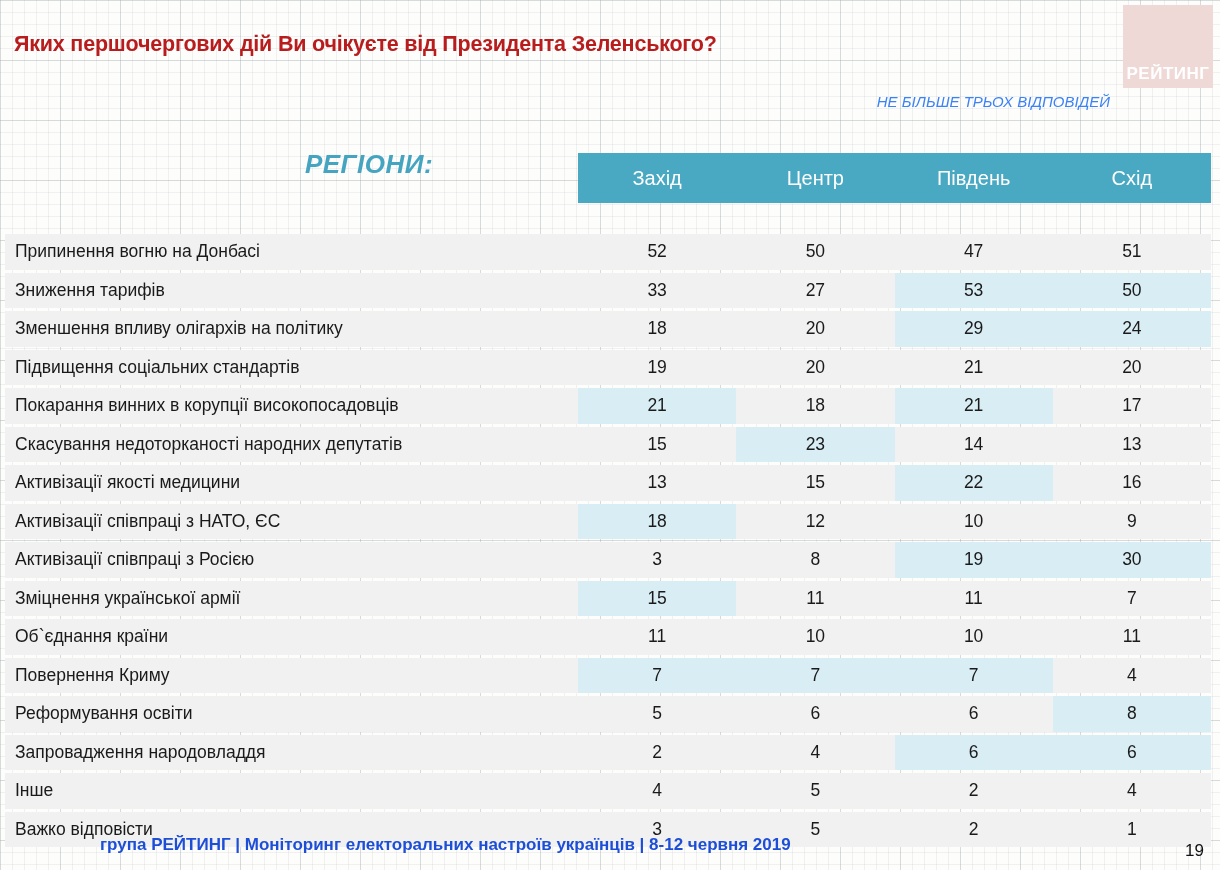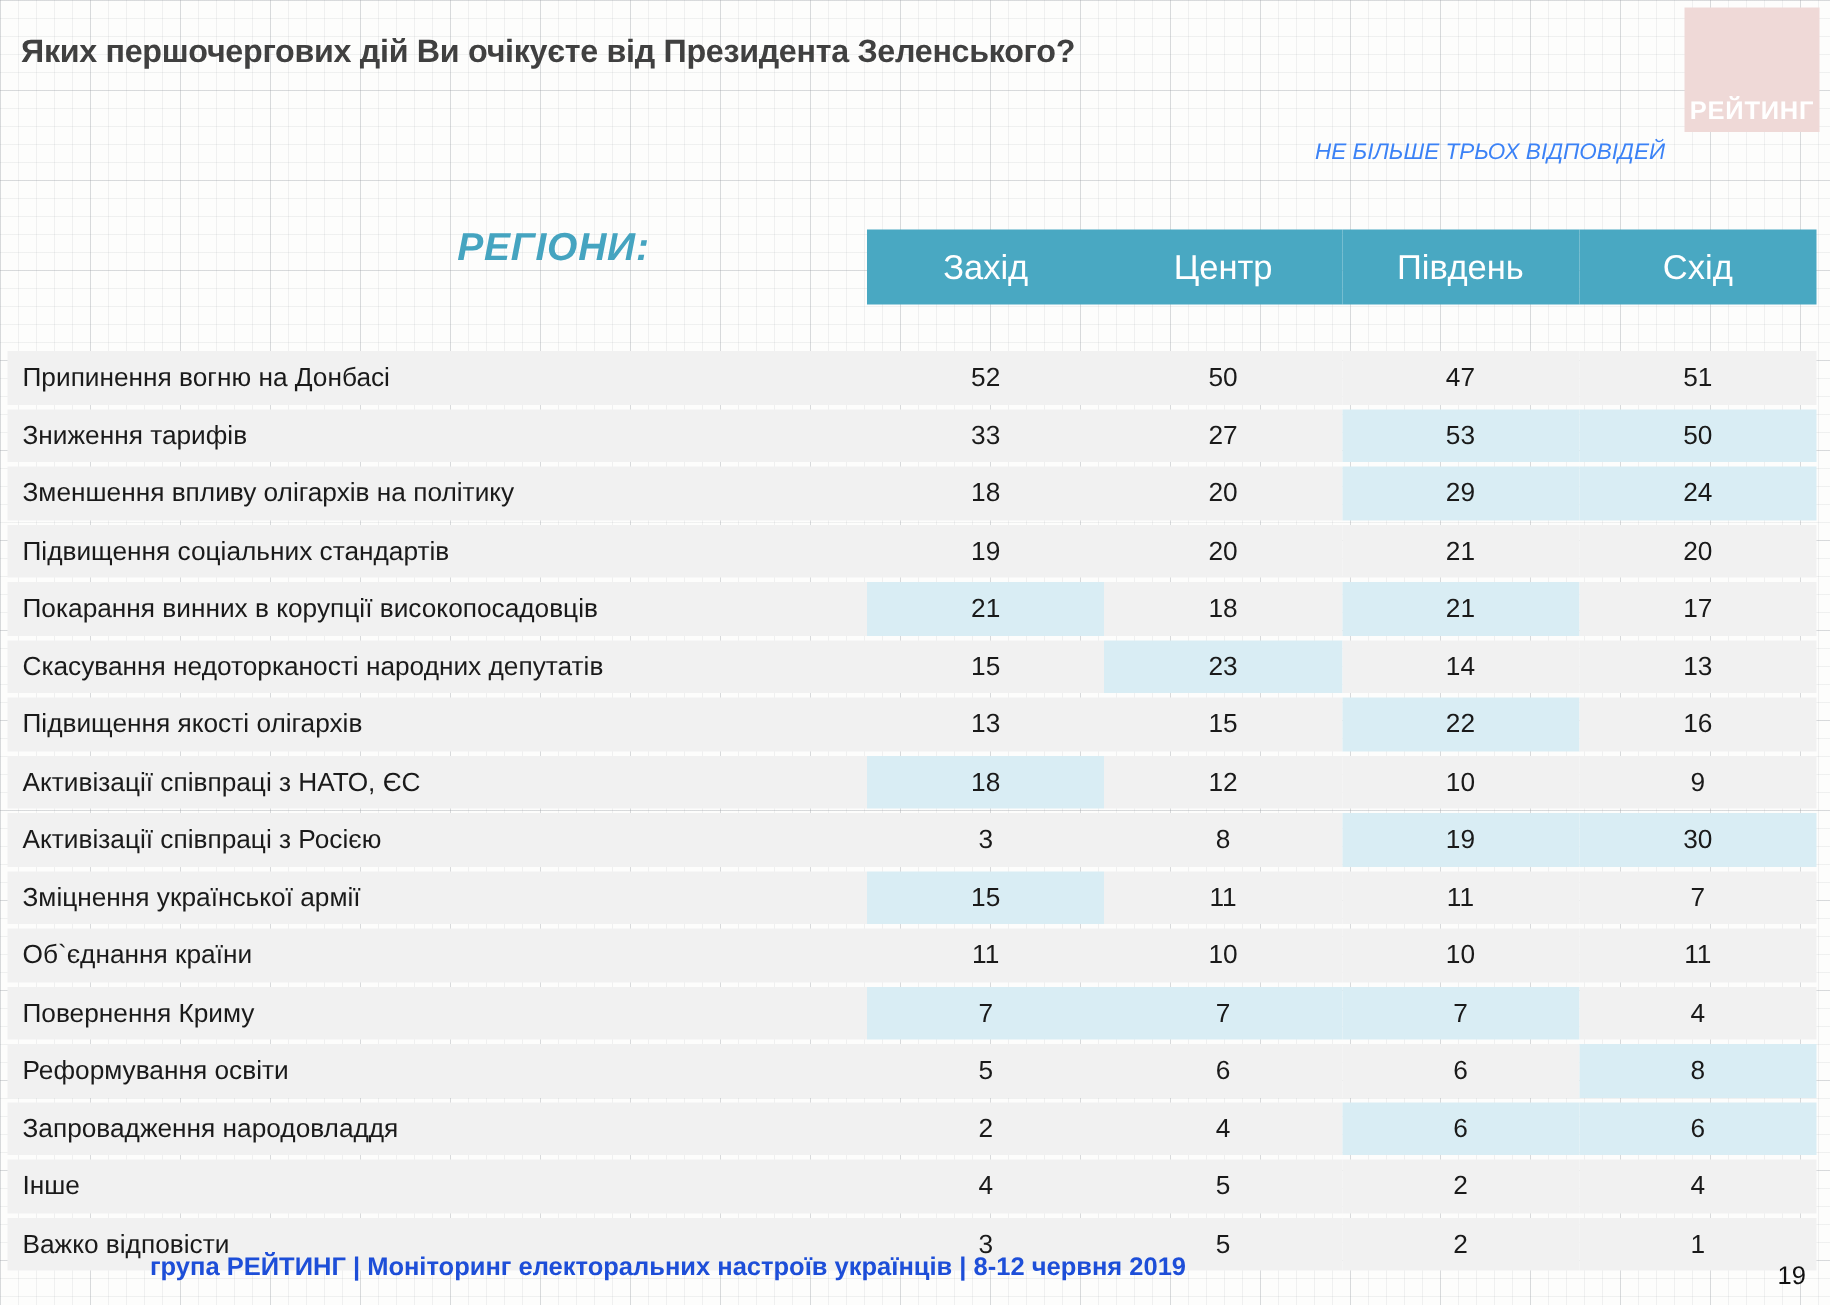--- a/index.html
+++ b/index.html
@@ -16,25 +16,25 @@
       linear-gradient(rgba(160,165,170,0.14) 1px, transparent 1px),
       linear-gradient(90deg, rgba(160,165,170,0.14) 1px, transparent 1px);
     background-size: 60px 60px, 60px 60px, 12px 12px, 12px 12px;
     position: relative;
     overflow: hidden;
   }
 
   .title {
     position: absolute;
     left: 14px;
-    top: 22px;
+    top: 32px;
     font-size: 21.5px;
     font-weight: bold;
     letter-spacing: -0.2px;
-    color: #404040;
+    color: #b91c1c;
   }
 
   .logo {
     position: absolute;
     top: 5px;
     right: 7px;
     width: 90px;
     height: 83px;
     background: var(--logo-pink, #efd9d7);
     display: flex;
@@ -83,21 +83,21 @@
     font-size: 26px;
     font-weight: bold;
     font-style: italic;
     color: var(--accent-teal, #45a4c0);
     letter-spacing: 0.5px;
   }
 
   .col-head {
     background: var(--accent-teal, #49a8c2);
     color: #ffffff;
-    font-size: 23px;
+    font-size: 20px;
     display: flex;
     align-items: center;
     justify-content: center;
     margin-top: 28px;
   }
 
   .tbody {
     position: absolute;
     left: 5px;
     top: 206px;
@@ -191,21 +191,21 @@
       <div class="cell value-cell">17</div>
     </div>
     <div class="trow">
       <div class="cell label-cell">Скасування недоторканості народних депутатів</div>
       <div class="cell value-cell">15</div>
       <div class="cell value-cell hl">23</div>
       <div class="cell value-cell">14</div>
       <div class="cell value-cell">13</div>
     </div>
     <div class="trow">
-      <div class="cell label-cell">Підвищення якості олігархів</div>
+      <div class="cell label-cell">Активізації якості медицини</div>
       <div class="cell value-cell">13</div>
       <div class="cell value-cell">15</div>
       <div class="cell value-cell hl">22</div>
       <div class="cell value-cell">16</div>
     </div>
     <div class="trow">
       <div class="cell label-cell">Активізації співпраці з НАТО, ЄС</div>
       <div class="cell value-cell hl">18</div>
       <div class="cell value-cell">12</div>
       <div class="cell value-cell">10</div>

